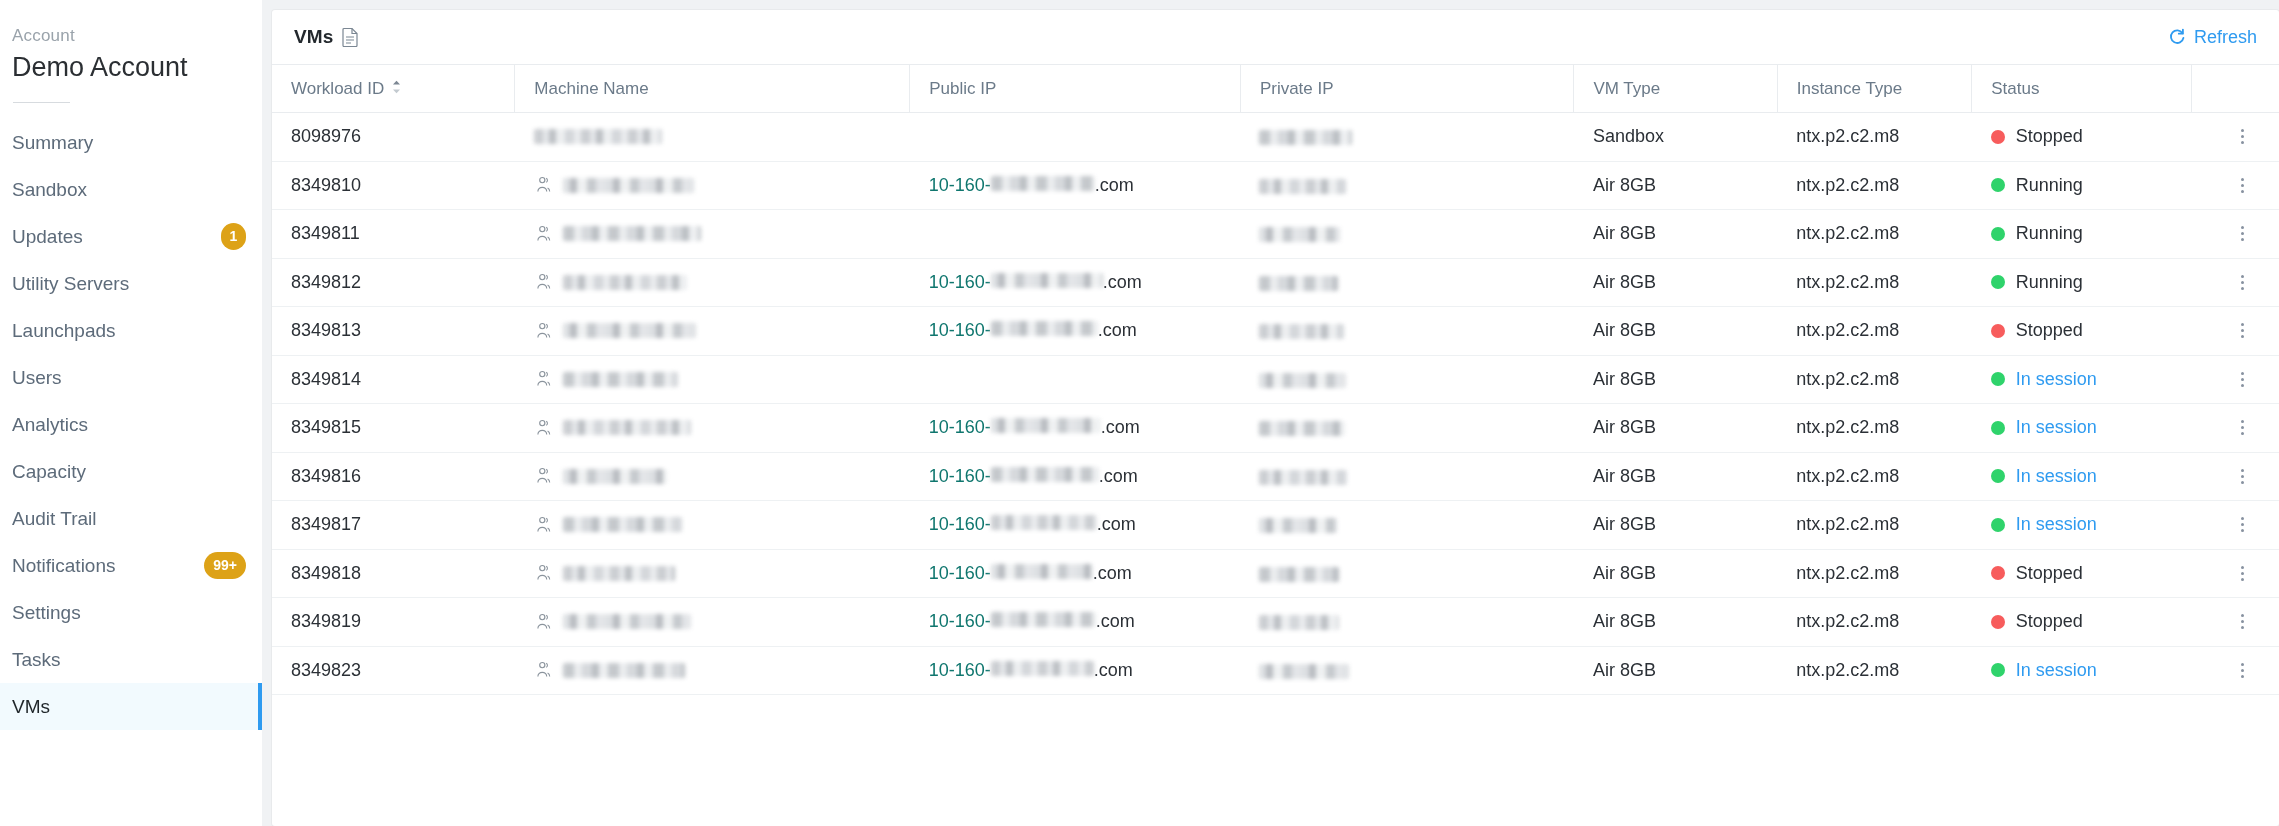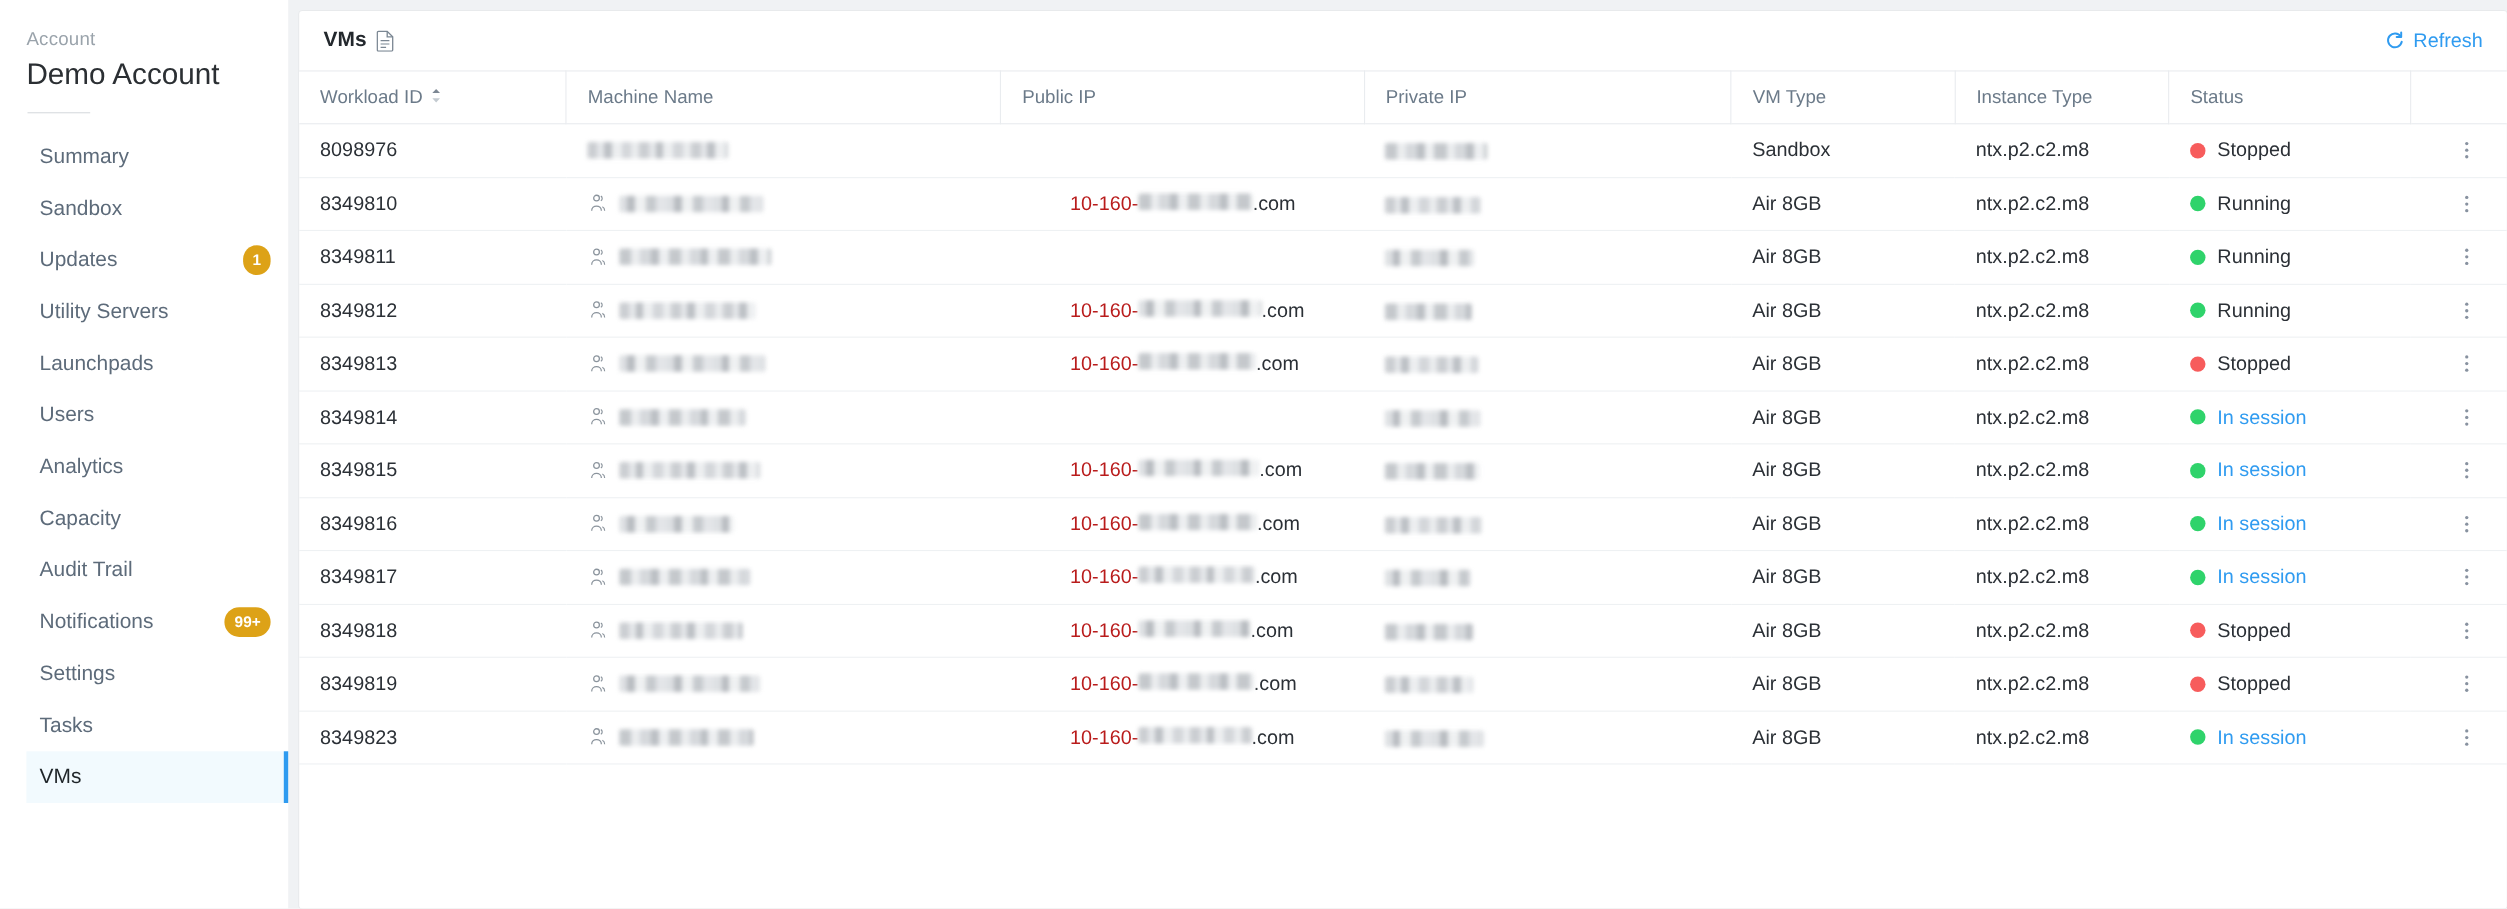--- a/index.html
+++ b/index.html
@@ -11,21 +11,20 @@
   }
   .app { display: flex; width: 2279px; height: 826px; }
 
   
   .sidebar {
     width: 262px;
     flex: 0 0 262px;
     background: #ffffff;
     height: 826px;
     position: relative;
-    padding-left: 12px;
   }
   .acct-block { padding: 26px 0 0 12px; }
   .acct-label {
     font-size: 17px;
     color: #9aa3ab;
     letter-spacing: .2px;
     line-height: 20px;
   }
   .acct-name {
     font-size: 27px;
@@ -33,21 +32,21 @@
     line-height: 36px;
     margin-top: 3px;
     font-weight: 400;
   }
   .acct-rule {
     width: 57px;
     height: 1px;
     background: #d7dbdf;
     margin: 17px 0 0 1px;
   }
-  .nav { margin-top: 16px; margin-left: 12px; }
+  .nav { margin-top: 16px; }
   .nav-item {
     height: 47px;
     display: flex;
     align-items: center;
     padding: 0 14px 0 12px;
     font-size: 19px;
     color: #5d6b7a;
     position: relative;
     cursor: pointer;
   }
@@ -197,21 +196,21 @@
   .redact.v3 {
     background:
       repeating-linear-gradient(90deg,
         #c2c6ca 0px, #c2c6ca 11px,
         #eaecee 11px, #eaecee 19px,
         #d4d7db 19px, #d4d7db 29px,
         #b8bcc1 29px, #b8bcc1 36px,
         #edeff1 36px, #edeff1 45px);
   }
   .pub-cell { display: flex; align-items: baseline; }
-  .pub-prefix { color: #b91c1c; margin-left: 44px; }
+  .pub-prefix { color: #0f766e; }
   .pub-suffix { color: #2b3036; }
 
   .status-cell { display: flex; align-items: center; gap: 11px; }
   .dot { width: 14px; height: 14px; border-radius: 50%; flex: 0 0 auto; }
   .dot.green { background: #2fd36b; }
   .dot.red   { background: #f75c5c; }
   .status-text.link { color: #2f9bf0; cursor: pointer; }
   .status-text.plain { color: #2b3036; }
 
   .kebab {

